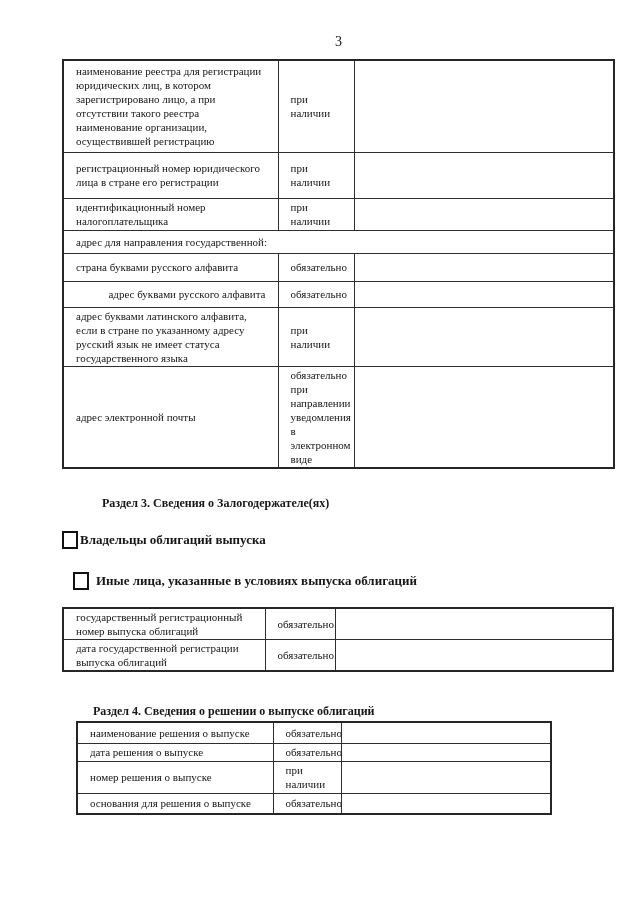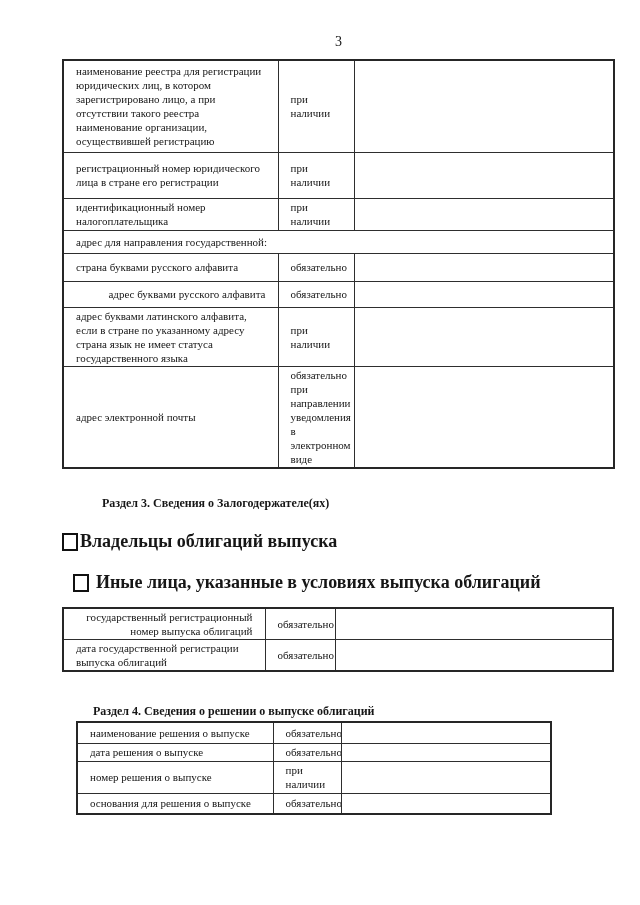--- a/index.html
+++ b/index.html
@@ -49,21 +49,21 @@
     font-size: 12px;
     font-weight: bold;
     white-space: nowrap;
   }
   .title-3 { left: 102px; top: 496px; }
   .title-4 { left: 93px; top: 704px; }
   .checkbox-row {
     position: absolute;
     display: flex;
     align-items: center;
-    font-size: 18px;
+    font-size: 13px;
     font-weight: bold;
     white-space: nowrap;
     justify-content: space-between;
   }
   .cb-1 { left: 62px; top: 531px; }
   .cb-2 { left: 65px; top: 572px; margin-left: 8px; }
   .checkbox {
     display: inline-block;
     width: 12px;
     height: 14px;
@@ -110,21 +110,21 @@
         <td>страна буквами русского алфавита</td>
         <td class="req">обязательно</td>
         <td></td>
       </tr>
       <tr style="height:26px;text-align:right;">
         <td>адрес буквами русского алфавита</td>
         <td class="req">обязательно</td>
         <td></td>
       </tr>
       <tr style="height:56px;">
-        <td>адрес буквами латинского алфавита, если в стране по указанному адресу страна язык не имеет статуса государственного языка</td>
+        <td>адрес буквами латинского алфавита, если в стране по указанному адресу русский язык не имеет статуса государственного языка</td>
         <td class="req">при наличии</td>
         <td></td>
       </tr>
       <tr style="height:101px;">
         <td>адрес электронной почты</td>
         <td class="req">обязательно при направлении уведомления в электронном виде</td>
         <td></td>
       </tr>
     </tbody>
   </table>
@@ -140,21 +140,21 @@
     <span class="cb-label">Иные лица, указанные в условиях выпуска облигаций</span>
   </div>
 
   <table class="doc t2">
     <colgroup>
         <col class="c1">
         <col class="c2">
         <col>
       </colgroup>
     <tbody>
-      <tr style="height:20px;text-align:right;">
+      <tr style="height:20px;">
         <td>государственный регистрационный номер выпуска облигаций</td>
         <td class="req">обязательно</td>
         <td></td>
       </tr>
       <tr style="height:30px;">
         <td>дата государственной регистрации выпуска облигаций</td>
         <td class="req">обязательно</td>
         <td></td>
       </tr>
     </tbody>

